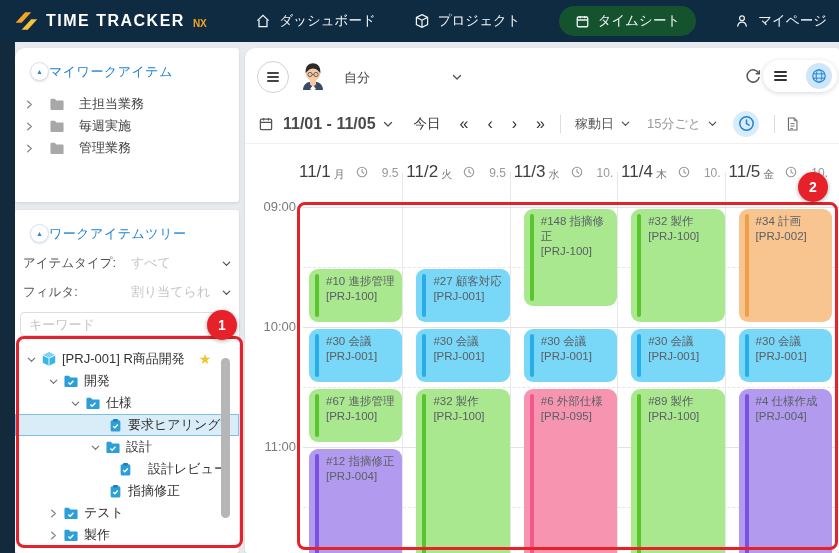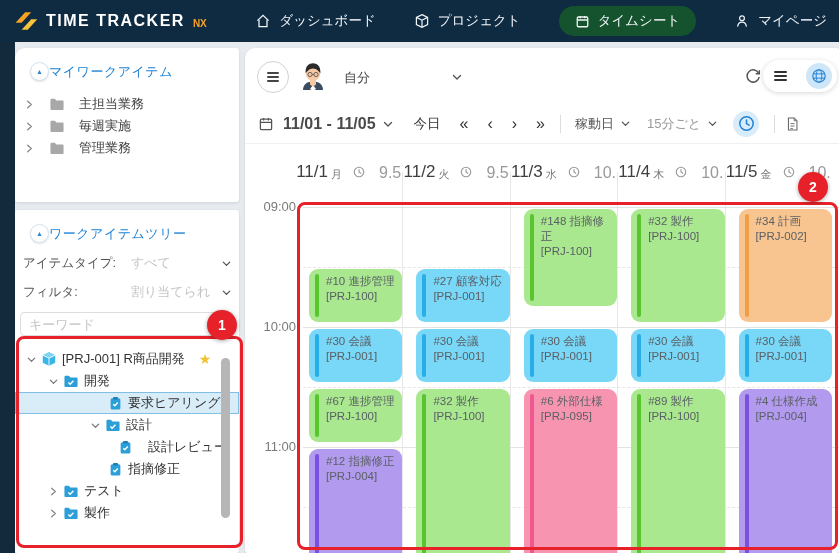--- a/index.html
+++ b/index.html
@@ -80,21 +80,21 @@
   .interval{font-size:13px;color:#9a9a9a;margin-left:16px;cursor:pointer}
   .clock-btn{width:26px;height:26px;border-radius:50%;background:#d9ecfb;color:#1f82d4;margin-left:15px;
              display:flex;align-items:center;justify-content:center;cursor:pointer}
   .doc-btn{margin-left:11px;cursor:pointer}
 
   .day-header{position:absolute;left:50px;top:100px;width:537px;height:48px;display:flex}
   .day-cell{width:107.4px;display:flex;align-items:center;justify-content:center;overflow:hidden}
   .day-date{font-size:17px;color:#3f3f3f}
   .day-week{font-size:11px;color:#777;margin-left:3px;margin-top:4px}
   .day-clock{color:#999;margin-left:11px}
-  .day-hours{font-size:16px;color:#999;margin-left:14px;margin-top:2px}
+  .day-hours{font-size:12px;color:#999;margin-left:14px;margin-top:2px}
 
   .vline{position:absolute;top:124px;height:381px;width:0;border-left:1px solid #e8e8e8}
   .grid{position:absolute;left:8px;top:148px;width:594px;height:357px}
   .hline{position:absolute;left:50px;width:537px;height:0;border-top:1px solid #e3e3e3}
   .hline.dashed{border-top:1px dashed #e6e6e6}
   .time-label{position:absolute;left:0;width:43px;text-align:right;font-size:13px;color:#7a7a7a}
   .events-layer{position:absolute;left:50px;top:0;width:537px;height:357px;overflow:hidden}
   .event{position:absolute;border-radius:9px;padding:5px 6px 4px 17px;font-size:11.5px;line-height:1.32;
          color:#5a6066;box-sizing:border-box;overflow:hidden;cursor:pointer}
   .event .bar{position:absolute;left:6px;top:5px;bottom:5px;width:4px;border-radius:2px}
@@ -270,20 +270,38 @@
           </span>
           <span class="tr-icon">
             <span class="icon">
               <svg width="16" height="14" viewBox="0 0 18 16">
                 <path d="M1.5 3.5c0-.8.6-1.5 1.4-1.5h3.6l1.8 2h7c.8 0 1.2.6 1.2 1.4v8c0 .8-.4 1.4-1.2 1.4H2.9c-.8 0-1.4-.6-1.4-1.4z" fill="#2d9fd8"></path>
                 <path d="M6 9.7l2 2 3.8-4" stroke="#fff" stroke-width="1.6" fill="none"></path>
               </svg>
             </span>
           </span>
           <span>開発</span>
+        </div>
+        <div class="tree-row" style="padding-left: 52px;">
+          <span class="tr-chev">
+            <span class="icon">
+              <svg width="11" height="11" viewBox="0 0 12 12">
+                <path d="M2.5 4.5L6 8l3.5-3.5" fill="none" stroke="#777" stroke-width="1.4" stroke-linecap="round" stroke-linejoin="round"></path>
+              </svg>
+            </span>
+          </span>
+          <span class="tr-icon">
+            <span class="icon">
+              <svg width="16" height="14" viewBox="0 0 18 16">
+                <path d="M1.5 3.5c0-.8.6-1.5 1.4-1.5h3.6l1.8 2h7c.8 0 1.2.6 1.2 1.4v8c0 .8-.4 1.4-1.2 1.4H2.9c-.8 0-1.4-.6-1.4-1.4z" fill="#2d9fd8"></path>
+                <path d="M6 9.7l2 2 3.8-4" stroke="#fff" stroke-width="1.6" fill="none"></path>
+              </svg>
+            </span>
+          </span>
+          <span>仕様</span>
         </div>
         <div class="tree-row selected" style="padding-left: 74px;">
           <span class="tr-chev"></span>
           <span class="tr-icon">
             <span class="icon">
               <svg width="13" height="15" viewBox="0 0 16 18">
                 <rect x="2" y="2.5" width="12" height="14" rx="2" fill="#2d9fd8"></rect>
                 <rect x="5" y="1" width="6" height="3" rx="1" fill="#1f7fb5"></rect>
                 <path d="M5.2 9.8l2 2 3.6-4" stroke="#fff" stroke-width="1.7" fill="none"></path>
               </svg>

